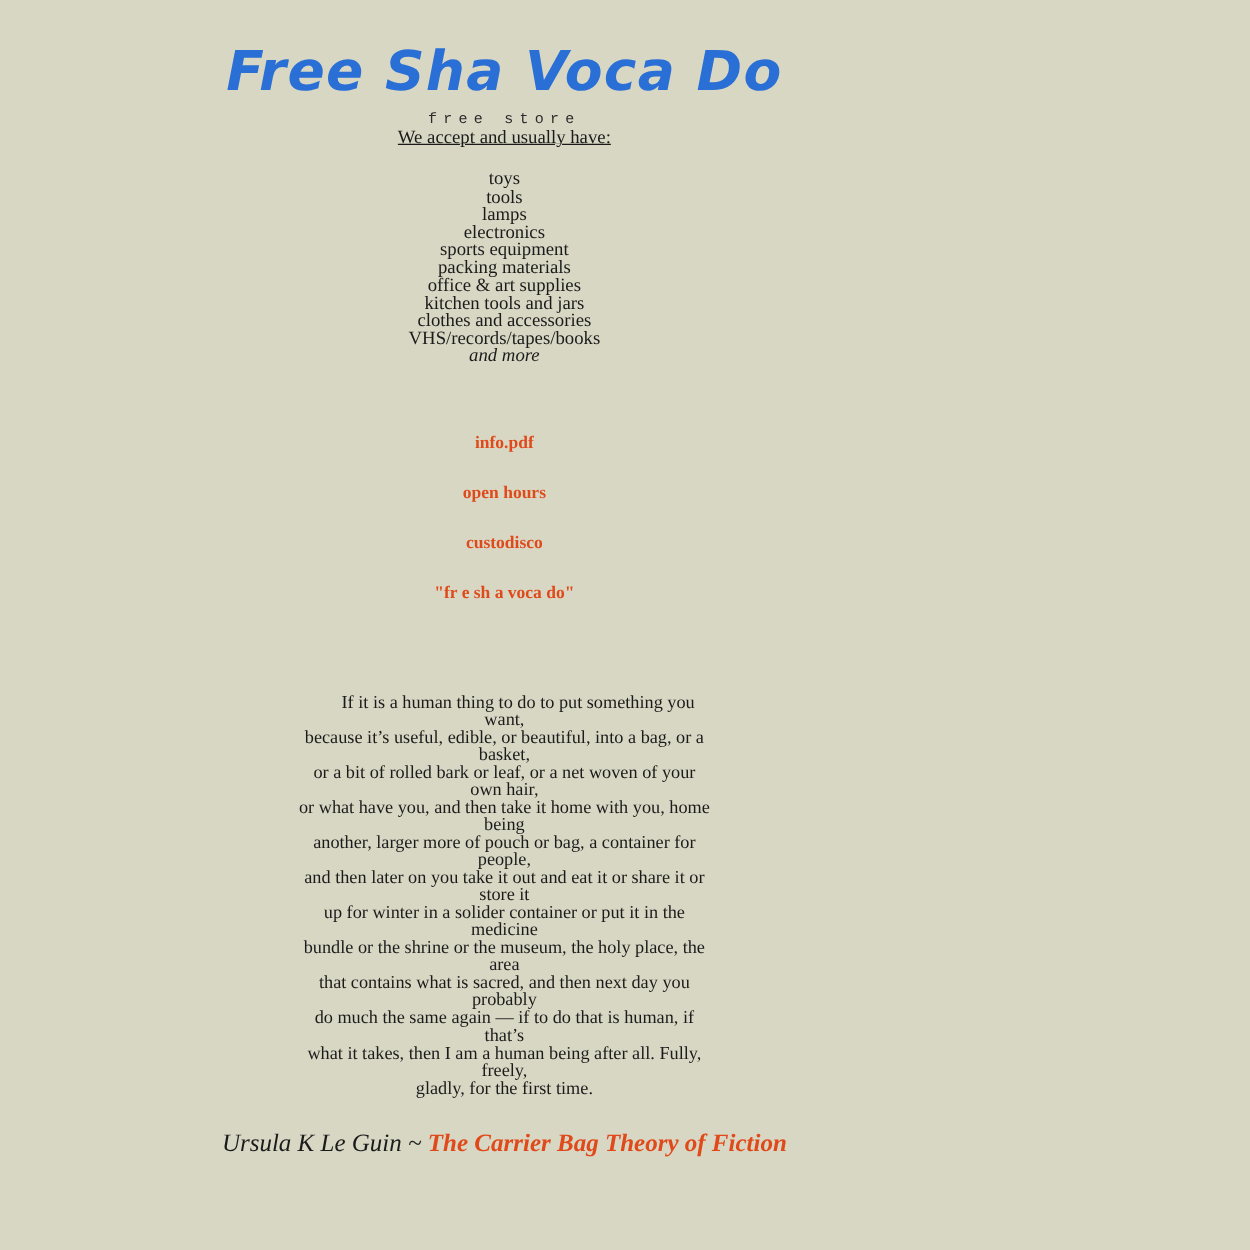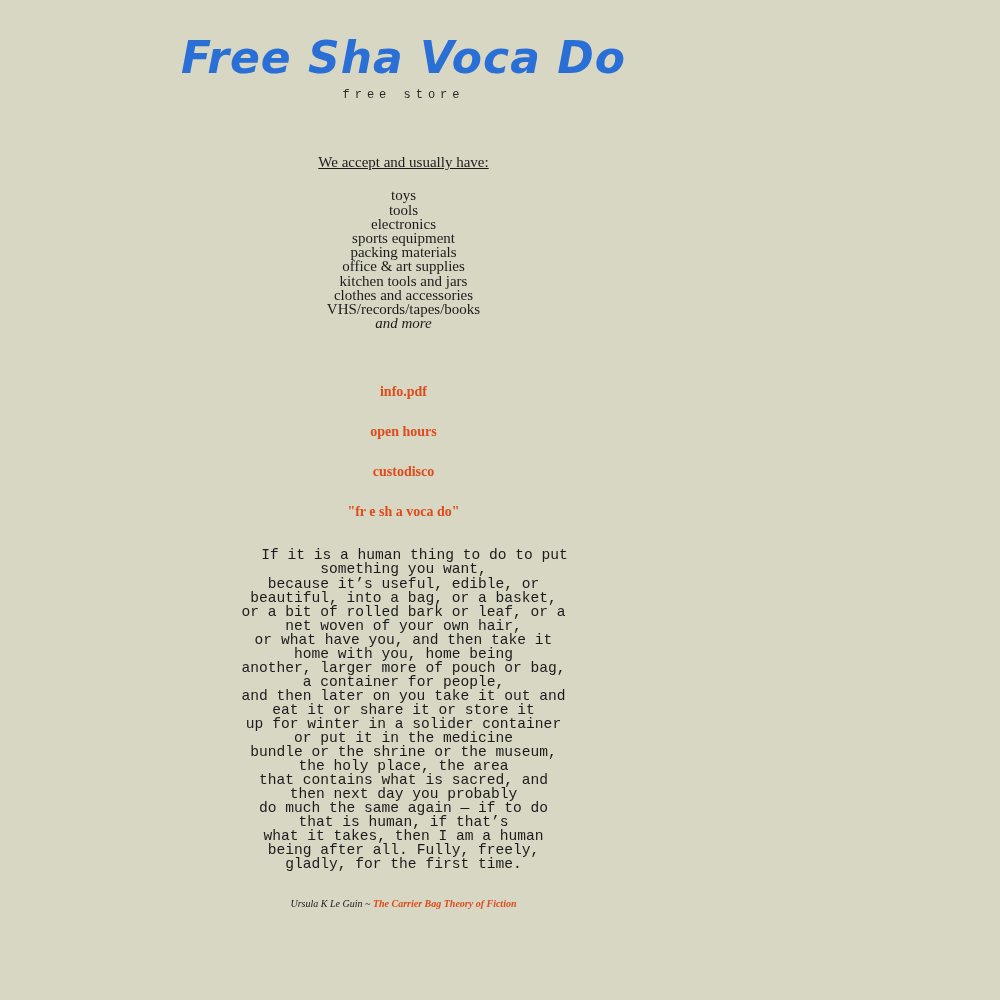--- a/index.html
+++ b/index.html
@@ -33,21 +33,20 @@
     margin: 0;
   }
   .site-subtitle {
     font-family: "Liberation Mono", monospace;
     font-size: 12px;
     letter-spacing: 5px;
     color: #2b2b2b;
     margin: 6px 0 0 0;
   }
   .accept-heading {
-    margin-top: 52px;
     font-size: 15px;
     text-decoration: underline;
   }
   .accept-list {
     margin: 17px 0 0 0;
     padding: 0;
     list-style: none;
     font-size: 15px;
     line-height: 14.1px;
   }
@@ -69,37 +68,36 @@
     margin-bottom: 0;
   }
   .site-link {
     font-size: 14px;
     font-weight: bold;
     color: #e04a1a;
     text-decoration: none;
     cursor: pointer;
   }
   .quote {
-    margin: 28px auto 0 auto;
+    margin: 72px auto 0 auto;
     width: 330px;
     font-size: 14.6px;
     line-height: 14.05px;
     text-align: center;
-    font-family: Liberation Mono, monospace;
   }
   .quote p {
     margin: 0;
     line-height: 14.05px;
   }
   .quote .indent {
     text-indent: 22px;
   }
   .attribution {
     margin-top: 26px;
-    font-size: 10px;
+    font-size: 20px;
     font-style: italic;
   }
   .attribution .work {
     color: #e04a1a;
     font-weight: bold;
     font-style: italic;
     text-decoration: none;
     cursor: pointer;
   }
 </style>
@@ -109,20 +107,21 @@
 <div class="page">
 
   <h1 class="site-title">Free Sha Voca Do</h1>
   <div class="site-subtitle">free store</div>
 
   <div class="accept-heading">We accept and usually have:</div>
 
   <ul class="accept-list">
     <li>toys</li>
     <li>tools</li>
+    <li>lamps</li>
     <li>electronics</li>
     <li>sports equipment</li>
     <li>packing materials</li>
     <li>office &amp; art supplies</li>
     <li>kitchen tools and jars</li>
     <li>clothes and accessories</li>
     <li>VHS/records/tapes/books</li>
     <li class="italic">and more</li>
   </ul>
 

